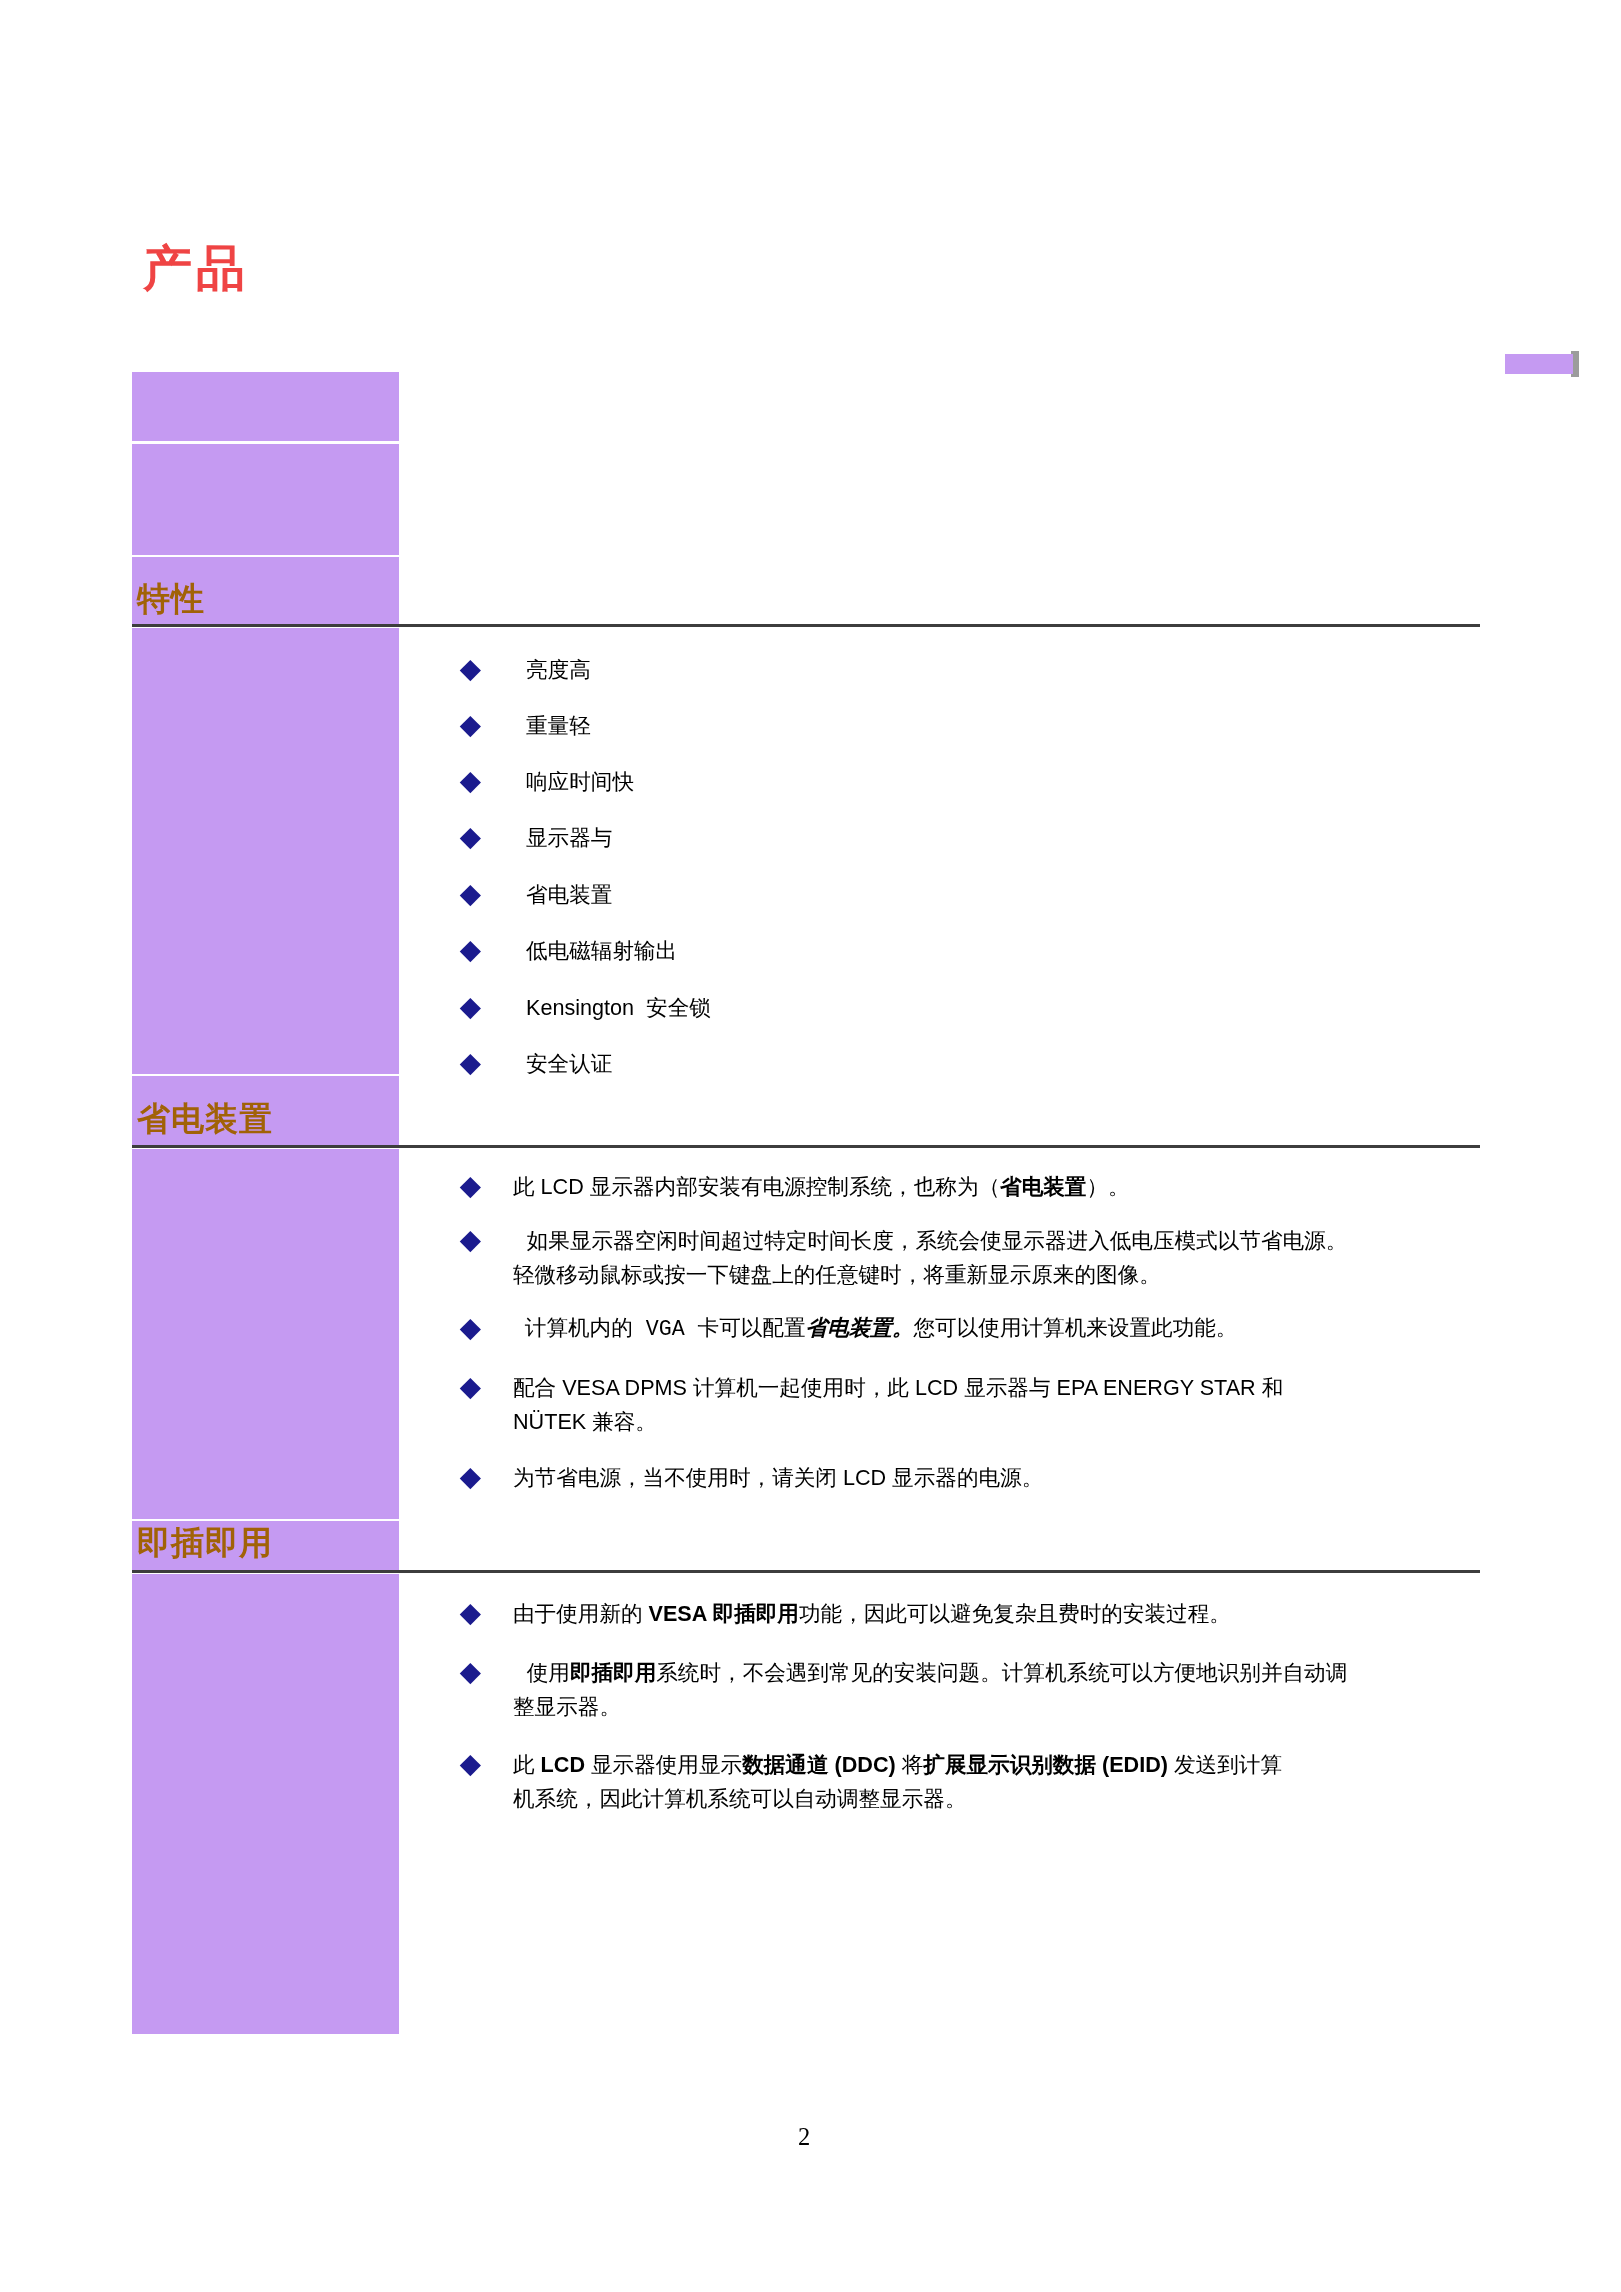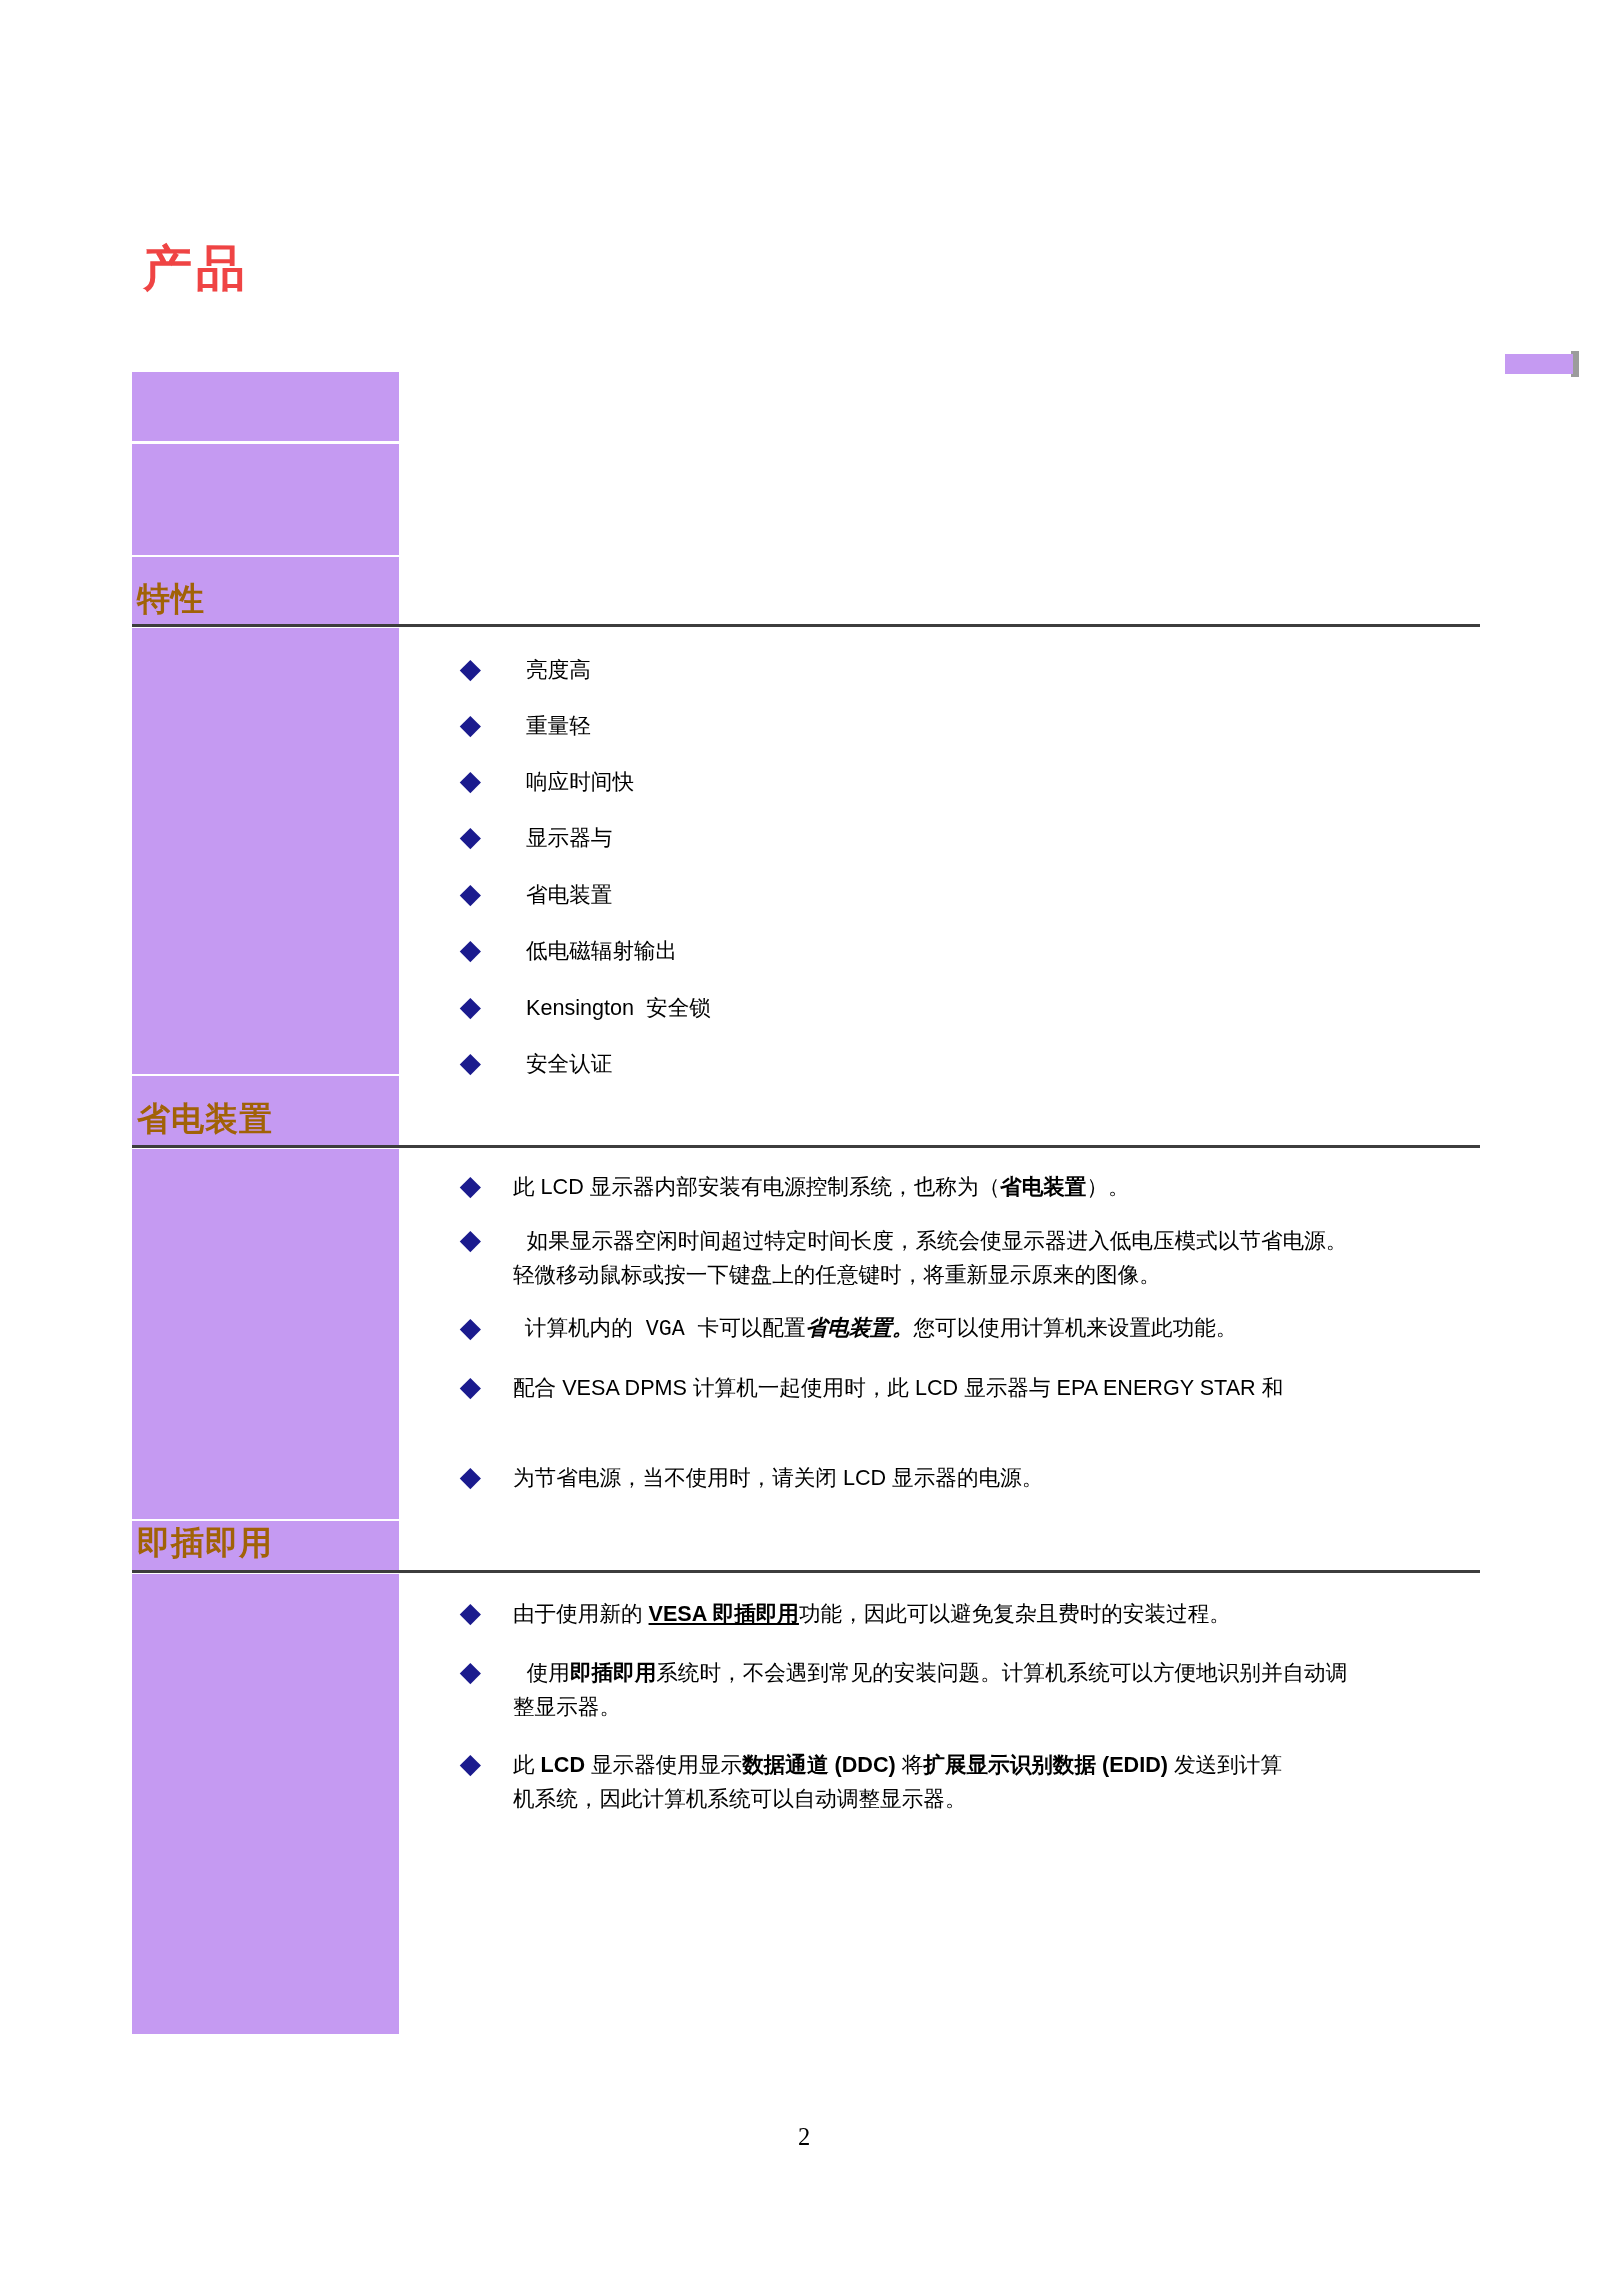--- a/index.html
+++ b/index.html
@@ -139,34 +139,35 @@
       <div class="bullet-item" style="top: 1312px;">
         <span class="diamond" style="background: rgb(27, 27, 142);"></span>
         <div class="bullet-text">
           <div class="line" style="padding-left: 11.8px; font-family: Liberation Mono, monospace;"><span>计算机内的 VGA 卡可以配置</span><span style="font-weight: bold; font-style: italic;">省电装置。</span><span>您可以使用计算机来设置此功能。</span></div>
         </div>
       </div>
       <div class="bullet-item" style="top: 1371px;">
         <span class="diamond" style="background: rgb(27, 27, 142);"></span>
         <div class="bullet-text">
           <div class="line"><span>配合 VESA DPMS 计算机一起使用时，此 LCD 显示器与 EPA ENERGY STAR 和</span></div>
+          <div class="line"><span>NÜTEK 兼容。</span></div>
         </div>
       </div>
       <div class="bullet-item" style="top: 1461px;">
         <span class="diamond" style="background: rgb(27, 27, 142);"></span>
         <div class="bullet-text">
           <div class="line"><span>为节省电源，当不使用时，请关闭 LCD 显示器的电源。</span></div>
         </div>
       </div>
     </div>
   <div class="list-host" id="list-plugplay">
       <div class="bullet-item" style="top: 1597px;">
         <span class="diamond" style="background: rgb(27, 27, 142);"></span>
         <div class="bullet-text">
-          <div class="line"><span>由于使用新的 </span><span style="font-weight: bold; text-decoration: underline;">VESA 即插即用</span><span>功能，因此可以避免复杂且费时的安装过程。</span></div>
+          <div class="line"><span>由于使用新的 </span><span style="font-weight: bold;">VESA 即插即用</span><span>功能，因此可以避免复杂且费时的安装过程。</span></div>
         </div>
       </div>
       <div class="bullet-item" style="top: 1656px;">
         <span class="diamond" style="background: rgb(27, 27, 142);"></span>
         <div class="bullet-text">
           <div class="line" style="padding-left: 13.7px;"><span>使用</span><span style="font-weight: bold;">即插即用</span><span>系统时，不会遇到常见的安装问题。计算机系统可以方便地识别并自动调</span></div>
           <div class="line"><span>整显示器。</span></div>
         </div>
       </div>
       <div class="bullet-item" style="top: 1748px;">

